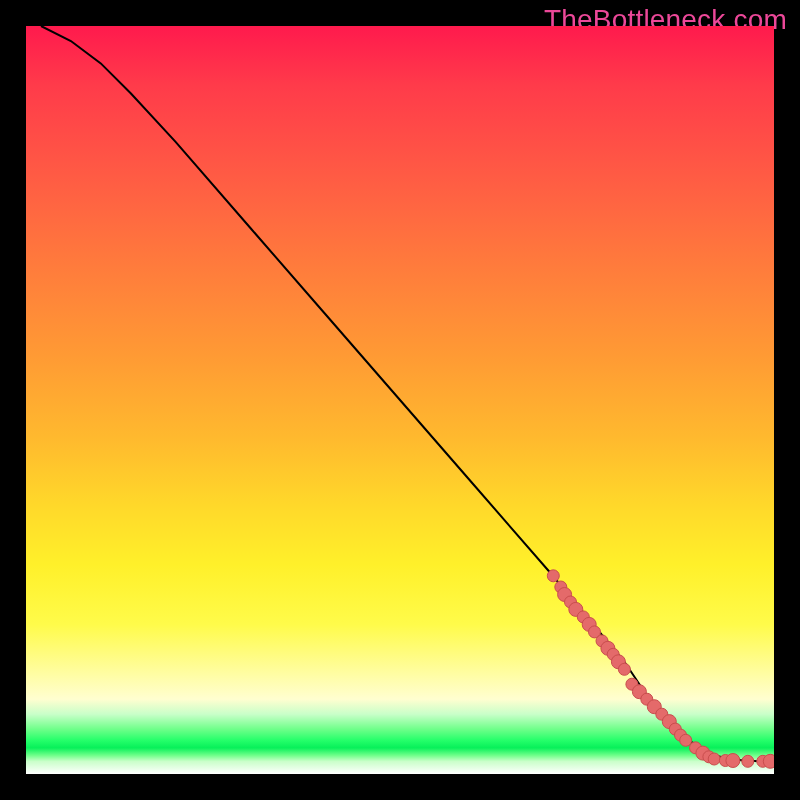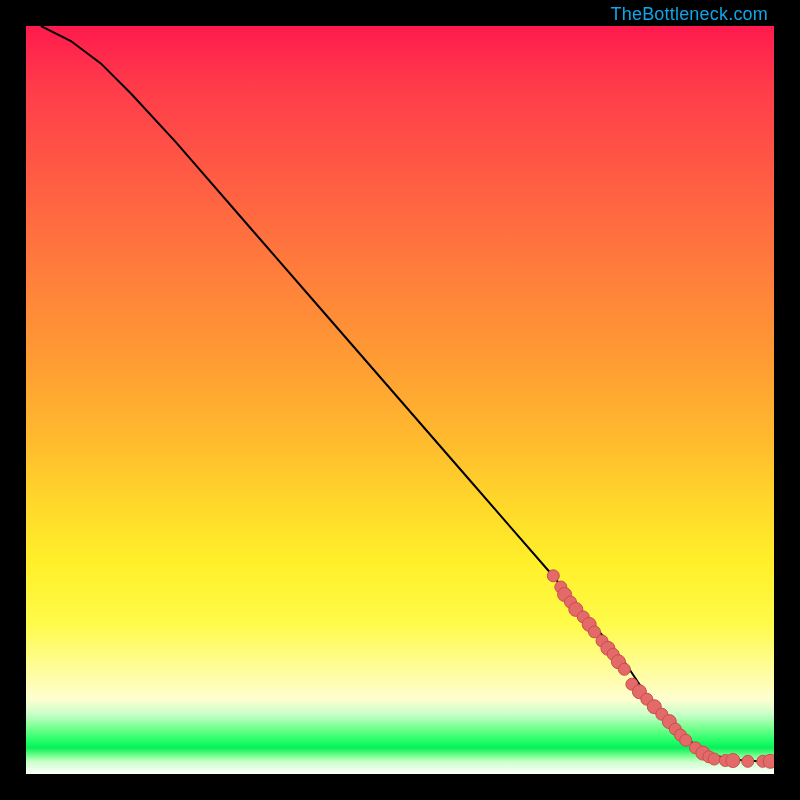--- a/index.html
+++ b/index.html
@@ -42,23 +42,23 @@
       #25ff6a 95.5%,
       #08f05a 96.5%,
       #6fff8a 97.5%,
       #c9ffc9 98.3%,
       #ffffff 100%
     );
   }
   .watermark {
     position: absolute;
     top: 4px;
-    right: 32px;
-    color: #0ea5e9;
-    font-size: 18px;
+    right: 13px;
+    color: #ec4899;
+    font-size: 28px;
     letter-spacing: 0.2px;
     user-select: none;
   }
   svg.overlay {
     position: absolute;
     left: 0;
     top: 0;
     width: 748px;
     height: 748px;
   }

